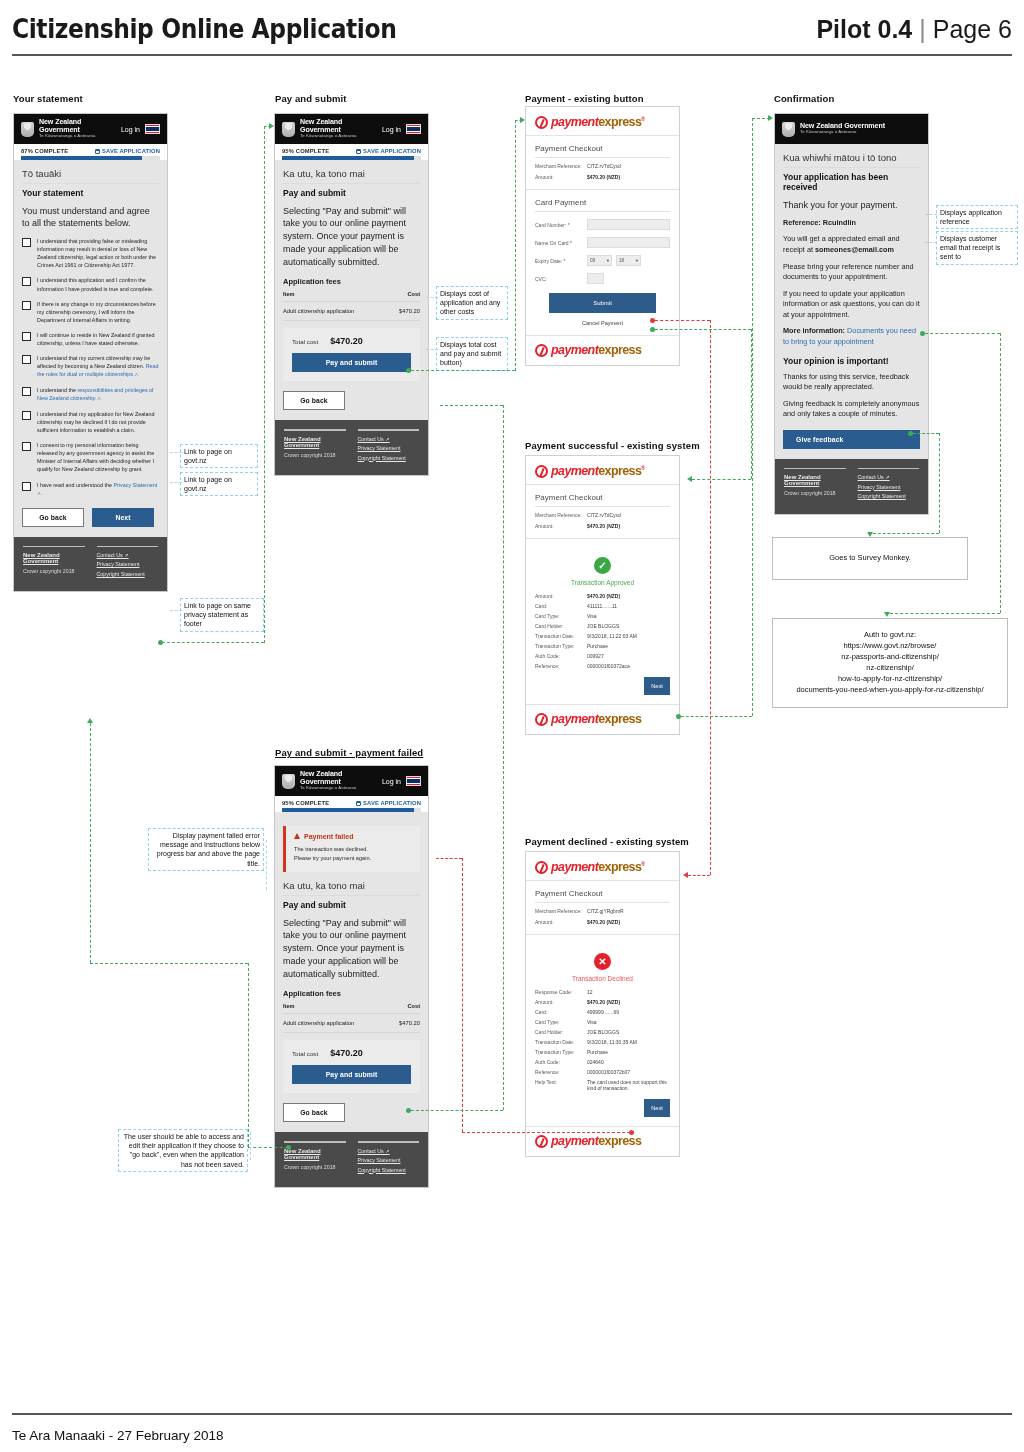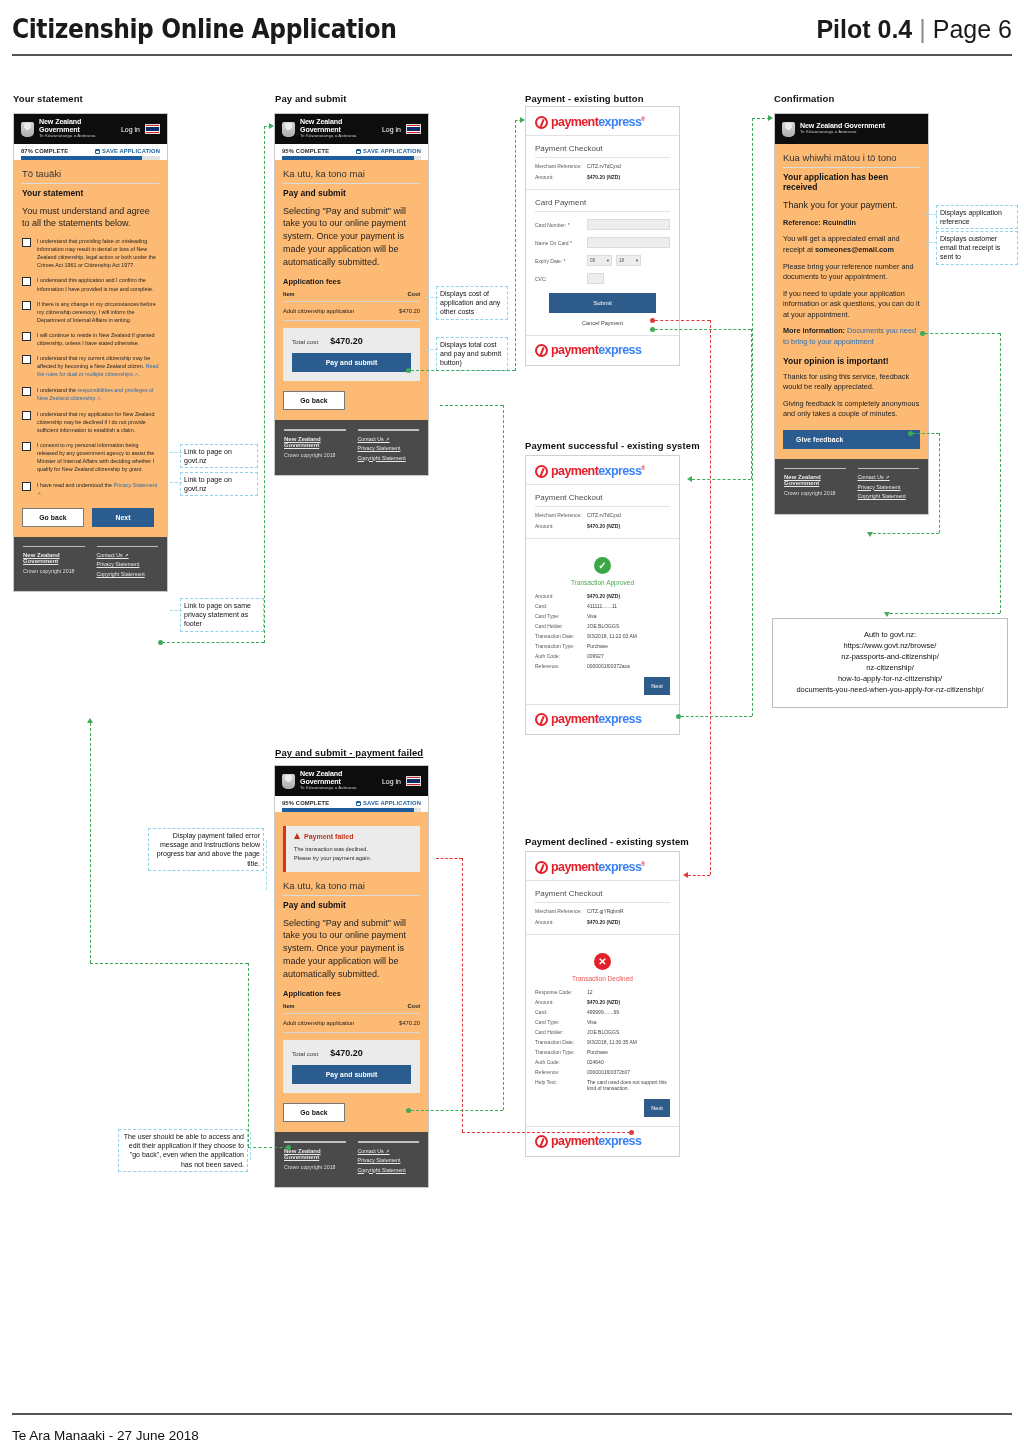--- a/index.html
+++ b/index.html
@@ -71,21 +71,21 @@
     color: #2a2a2a; letter-spacing: .15px; background: #fff;
   }
   .progress-save { color: #1c5e9b; display: flex; align-items: center; gap: 2px; }
   .save-icon {
     width: 5px; height: 5px; border: 1px solid #1c5e9b; border-radius: 1px;
     background: linear-gradient(#1c5e9b 0 35%, #fff 35% 100%);
   }
   .progress-track { height: 3.5px; background: #e2e2e2; margin: 0 7px 0; }
   .progress-fill { height: 100%; background: #1f5c9e; }
 
-  .dev-body { padding: 8px 8px 10px; background: #fdba74; }
+  .dev-body { padding: 8px 8px 10px; background: #e5e5e5; }
   .heading-mi { font-size: 9.5px; color: #333; padding-bottom: 4px; border-bottom: 1px solid #dcdcdc; }
   .heading-en { font-size: 8.5px; font-weight: bold; color: #111; margin-top: 4px; }
   .lede { font-size: 9px; color: #222; line-height: 1.42; margin-top: 7px; }
   .body-p { font-size: 7.3px; color: #222; line-height: 1.45; margin-top: 6px; }
 
   
   .stmt { display: flex; gap: 6px; margin-top: 7px; }
   .cbox { width: 9px; height: 9px; flex: 0 0 9px; border: 1.3px solid #2b2b2b; background: #fff; margin-top: 1px; }
   .stmt-txt { font-size: 5.4px; line-height: 1.5; color: #1f1f1f; }
   .lk { color: #2b6cb0; text-decoration: none; }
@@ -135,22 +135,22 @@
   .px-logo { padding: 8px 9px 6px; display: flex; align-items: center; }
   .px-mark {
     width: 13px; height: 13px; border-radius: 50%; border: 2.2px solid #e4202a;
     position: relative; margin-right: 3px;
   }
   .px-mark::after {
     content: ""; position: absolute; left: 4.4px; top: 1px; width: 2.2px; height: 9px;
     background: #e4202a; transform: rotate(22deg);
   }
   .px-word { font-size: 12.5px; font-weight: bold; letter-spacing: -0.6px; }
-  .px-word .a { color: #e4202a; }
-  .px-word .b { color: #3b82f6; }
+  .px-word .a { color: #e4202a; font-style: italic; }
+  .px-word .b { color: #a16207; }
   .px-word .reg { font-size: 5px; vertical-align: super; color: #e4202a; }
 
   .px-card { border-top: 1px solid #e2e2e2; padding: 8px 9px 9px; }
   .px-h { font-size: 8px; color: #4c4c4c; padding-bottom: 4px; border-bottom: 1px solid #e2e2e2; font-weight: 400; }
   .px-kv { display: flex; font-size: 5px; color: #5a5a5a; margin-top: 5px; }
   .px-kv .k { flex: 0 0 52px; }
   .px-kv .v { color: #444; }
   .px-kv .v.b { font-weight: bold; color: #2b2b2b; }
 
   .px-field { display: flex; align-items: center; margin-top: 7px; }
@@ -220,21 +220,21 @@
   <div class="page-header">
     <div class="page-title">Citizenship Online Application</div>
     <div class="page-meta">
       <span class="pilot">Pilot 0.4</span>
       <span class="sep">|</span>
       <span class="pagenum">Page 6</span>
     </div>
   </div>
   <div class="hrule-top"></div>
   <div class="hrule-bottom"></div>
-  <div class="page-footer">Te Ara Manaaki - 27 June 2018</div>
+  <div class="page-footer">Te Ara Manaaki - 27 February 2018</div>
 
   <div class="col-label" style="left:13px; top:93px;">Your statement</div>
   <div class="col-label" style="left:275px; top:93px;">Pay and submit</div>
   <div class="col-label" style="left:525px; top:93px;">Payment - existing button</div>
   <div class="col-label" style="left:774px; top:93px;">Confirmation</div>
   <div class="col-label" style="left:525px; top:440px;">Payment successful - existing system</div>
   <div class="col-label" style="left:275px; top:747px;text-decoration:underline;">Pay and submit - payment failed</div>
   <div class="col-label" style="left:525px; top:836px;">Payment declined - existing system</div>
 
   <div class="device" style="left:13px; top:113px;">
@@ -679,20 +679,21 @@
   <div class="note" style="left:180px; top:444px; width:78px;">Link to page on govt.nz</div>
   <div class="note" style="left:180px; top:472px; width:78px;">Link to page on govt.nz</div>
   <div class="note" style="left:180px; top:598px; width:84px;">Link to page on same privacy statement as footer</div>
   <div class="note" style="left:436px; top:286px; width:72px;">Displays cost of application and any other costs</div>
   <div class="note" style="left:436px; top:337px; width:72px;">Displays total cost and pay and submit button)</div>
   <div class="note" style="left:936px; top:205px; width:82px;">Displays application reference</div>
   <div class="note" style="left:936px; top:231px; width:82px;">Displays customer email that receipt is sent to</div>
   <div class="note right" style="left:148px; top:828px; width:116px;">Display payment failed error message and Instructions below progress bar and above the page title.</div>
   <div class="note right" style="left:118px; top:1129px; width:130px;">The user should be able to access and edit their application if they choose to "go back", even when the application has not been saved.</div>
 
+  <div class="note-box" style="left:772px; top:537px; width:196px; height:43px;">Goes to Survey Monkey.</div>
   <div class="note-box" style="left:772px; top:618px; width:236px; height:90px; white-space:pre-line;">Auth to govt.nz:
 https://www.govt.nz/browse/
 nz-passports-and-citizenship/
 nz-citizenship/
 how-to-apply-for-nz-citizenship/
 documents-you-need-when-you-apply-for-nz-citizenship/</div>
 
   <span class="dot grn" style="left:158px; top:640px;"></span>
   <div class="ln h-grn" style="left:162px; top:642px; width:102px;"></div>
   <div class="ln v-grn" style="left:264px; top:126px; height:517px;"></div>

